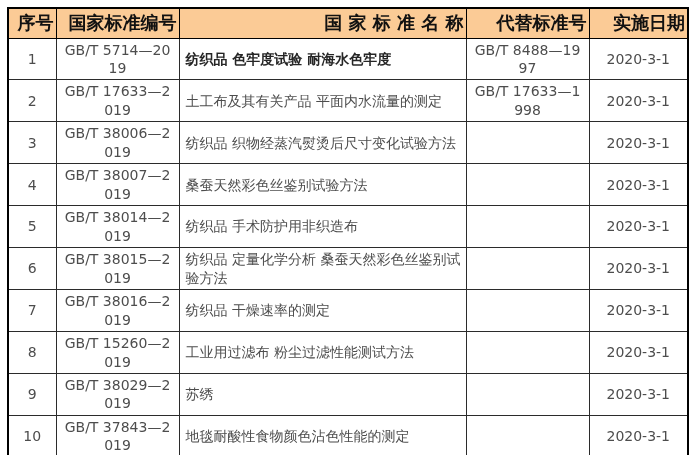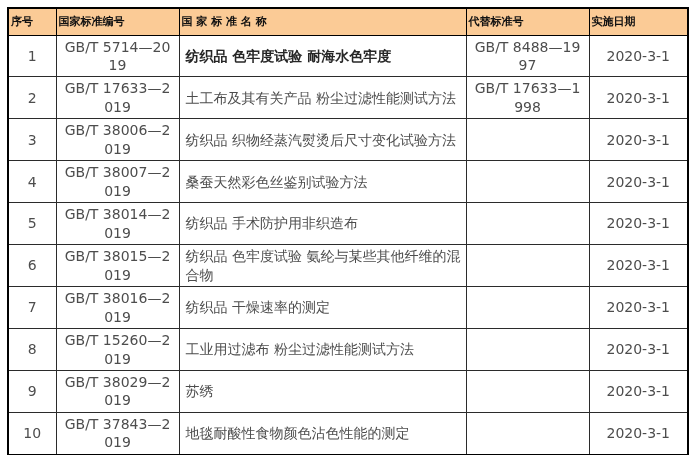--- a/index.html
+++ b/index.html
@@ -33,25 +33,25 @@
   .std-table col.c-no       { width: 48px; }
   .std-table col.c-code     { width: 123px; }
   .std-table col.c-name     { width: 287px; }
   .std-table col.c-replaced { width: 123px; }
   .std-table col.c-date     { width: 99px; }
 
   .std-table th {
     background: var(--header-bg);
     color: var(--header-text);
     font-weight: bold;
-    font-size: 11px;
+    font-size: 18px;
     height: 27px;
     padding: 3px 2px;
     border: 1px solid var(--border-dark);
-    text-align: left;
+    text-align: right;
     line-height: 1.25;
   }
   .std-table td {
     border: 1px solid var(--border-cell);
     font-size: 14px;
     color: var(--body-text);
     height: 40px;
     padding: 2px 6px;
     line-height: 1.32;
     vertical-align: middle;
@@ -98,21 +98,21 @@
     <td class="cell-no">1</td>
     <td class="cell-code">GB/T 5714—2019</td>
     <td class="cell-name bold">纺织品 色牢度试验 耐海水色牢度</td>
     <td class="cell-replaced">GB/T 8488—1997</td>
     <td class="cell-date">2020-3-1</td>
   </tr>
 
   <tr>
     <td class="cell-no">2</td>
     <td class="cell-code">GB/T 17633—2019</td>
-    <td class="cell-name">土工布及其有关产品 粉尘过滤性能测试方法</td>
+    <td class="cell-name">土工布及其有关产品 平面内水流量的测定</td>
     <td class="cell-replaced">GB/T 17633—1998</td>
     <td class="cell-date">2020-3-1</td>
   </tr>
 
   <tr>
     <td class="cell-no">3</td>
     <td class="cell-code">GB/T 38006—2019</td>
     <td class="cell-name">纺织品 织物经蒸汽熨烫后尺寸变化试验方法</td>
     <td class="cell-replaced"></td>
     <td class="cell-date">2020-3-1</td>
@@ -130,21 +130,21 @@
     <td class="cell-no">5</td>
     <td class="cell-code">GB/T 38014—2019</td>
     <td class="cell-name">纺织品 手术防护用非织造布</td>
     <td class="cell-replaced"></td>
     <td class="cell-date">2020-3-1</td>
   </tr>
 
   <tr>
     <td class="cell-no">6</td>
     <td class="cell-code">GB/T 38015—2019</td>
-    <td class="cell-name">纺织品 色牢度试验 氨纶与某些其他纤维的混合物</td>
+    <td class="cell-name">纺织品 定量化学分析 桑蚕天然彩色丝鉴别试验方法</td>
     <td class="cell-replaced"></td>
     <td class="cell-date">2020-3-1</td>
   </tr>
 
   <tr>
     <td class="cell-no">7</td>
     <td class="cell-code">GB/T 38016—2019</td>
     <td class="cell-name">纺织品 干燥速率的测定</td>
     <td class="cell-replaced"></td>
     <td class="cell-date">2020-3-1</td>

